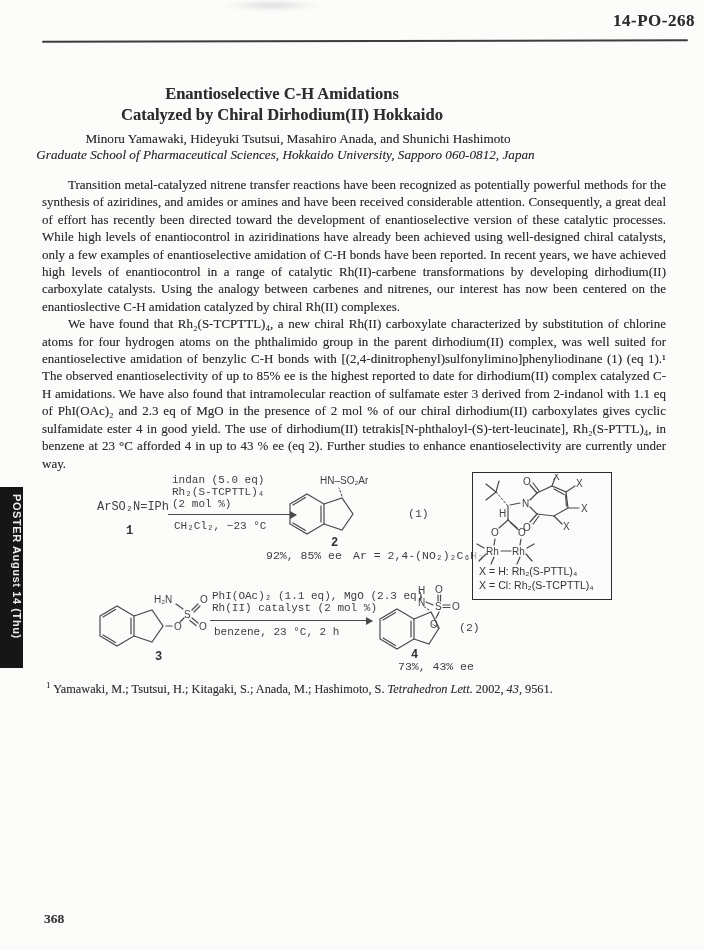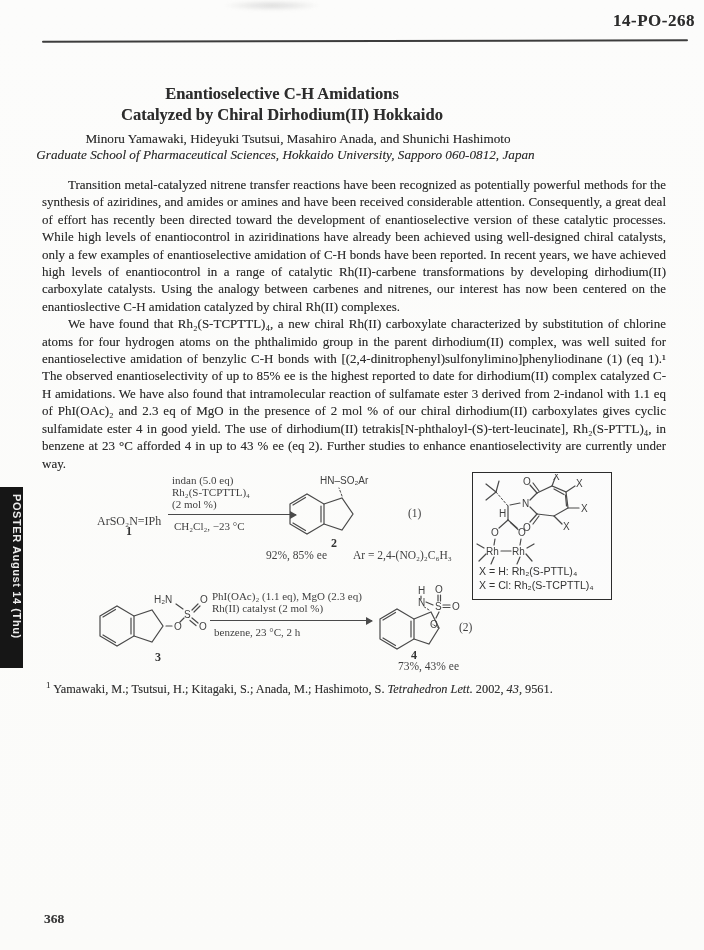--- a/index.html
+++ b/index.html
@@ -16,21 +16,21 @@
     background:radial-gradient(ellipse at center,rgba(175,175,175,0.4),rgba(200,200,200,0) 70%);
     filter:blur(1.5px);}
   .header-code{position:absolute;top:11px;right:16px;font-size:17px;font-weight:bold;letter-spacing:0.5px;}
   .header-rule{position:absolute;left:42px;top:40px;width:646px;height:2px;background:#3d3d3d;transform:rotate(-0.12deg);border-radius:1px;}
   .title{position:absolute;left:0;top:83px;width:564px;text-align:center;font-size:16.5px;font-weight:bold;line-height:21px;}
   .authors{position:absolute;left:0;top:131px;width:596px;text-align:center;font-size:13.2px;}
   .affiliation{position:absolute;left:0;top:147px;width:571px;text-align:center;font-size:13.2px;font-style:italic;}
   .body-text{position:absolute;left:42px;top:176px;width:624px;font-size:13px;line-height:17.4px;text-align:justify;}
   .body-text p{margin:0;text-indent:26px;}
   
-  .schemetxt{position:absolute;font-family:Liberation Serif, serif;font-size:11px;color:#3f3f3f;white-space:nowrap;}
+  .schemetxt{position:absolute;font-family:Liberation Mono, monospace;font-size:11px;color:#3f3f3f;white-space:nowrap;}
   .formula{font-size:12px;}
   .compnum{font-weight:bold;font-size:12px;color:#333;}
   .eqnum{font-size:11.5px;}
   .arrow{position:absolute;height:1.4px;background:#4a4a4a;}
   .arrow::after{content:"";position:absolute;right:-1px;top:-3.3px;border-left:7px solid #4a4a4a;border-top:4px solid transparent;border-bottom:4px solid transparent;}
   svg line, svg polyline, svg polygon{stroke:#4a4a4a;stroke-width:1.2;fill:none;stroke-linecap:round;}
   svg .hash{stroke-width:1;}
   svg text{font-family:"Liberation Sans","DejaVu Sans",sans-serif;font-size:10px;fill:#3f3f3f;}
   .struct{position:absolute;}
   .catalyst-box{position:absolute;left:472px;top:472px;width:138px;height:126px;border:1.8px solid #2c2c2c;background:rgba(252,252,251,0.6);}
@@ -59,21 +59,21 @@
   </div>
 
   <div class="authors soft">Minoru Yamawaki, Hideyuki Tsutsui, Masahiro Anada, and Shunichi Hashimoto</div>
   <div class="affiliation soft">Graduate School of Pharmaceutical Sciences, Hokkaido University, Sapporo 060-0812, Japan</div>
 
   <div class="body-text soft">
     <p>Transition metal-catalyzed nitrene transfer reactions have been recognized as potentially powerful methods for the synthesis of aziridines, and amides or amines and have been received considerable attention.  Consequently, a great deal of effort has recently been directed toward the development of enantioselective version of these catalytic processes.  While high levels of enantiocontrol in aziridinations have already been achieved using well-designed chiral catalysts, only a few examples of enantioselective amidation of C-H bonds have been reported.  In recent years, we have achieved high levels of enantiocontrol in a range of catalytic Rh(II)-carbene transformations by developing dirhodium(II) carboxylate catalysts.  Using the analogy between carbenes and nitrenes, our interest has now been centered on the enantioslective C-H amidation catalyzed by chiral Rh(II) complexes.</p>
     <p>We have found that Rh₂(S-TCPTTL)₄, a new chiral Rh(II) carboxylate characterized by substitution of chlorine atoms for four hydrogen atoms on the phthalimido group in the parent dirhodium(II) complex, was well suited for enantioselective amidation of benzylic C-H bonds with [(2,4-dinitrophenyl)sulfonylimino]phenyliodinane (1) (eq 1).¹  The observed enantioselectivity of up to 85% ee is the highest reported to date for dirhodium(II) complex catalyzed C-H amidations.  We have also found that intramolecular reaction of sulfamate ester 3 derived from 2-indanol with 1.1 eq of PhI(OAc)₂ and 2.3 eq of MgO in the presence of 2 mol % of our chiral dirhodium(II) carboxylates gives cyclic sulfamidate ester 4 in good yield.  The use of dirhodium(II) tetrakis[N-phthaloyl-(S)-tert-leucinate], Rh₂(S-PTTL)₄, in benzene at 23 °C afforded 4 in up to 43 % ee (eq 2).  Further studies to enhance enantioselectivity are currently under way.</p>
   </div>
 
-  <div class="schemetxt formula" style="left:97px;top:514px;">ArSO₂N=IPh</div>
+  <div class="schemetxt formula" style="left:97px;top:500px;">ArSO₂N=IPh</div>
   <div class="schemetxt compnum" style="left:126px;top:524px;">1</div>
 
   <div class="schemetxt" style="left:172px;top:474px;">indan (5.0 eq)</div>
   <div class="schemetxt" style="left:172px;top:486px;">Rh₂(S-TCPTTL)₄</div>
   <div class="schemetxt" style="left:172px;top:498px;">(2 mol %)</div>
   <div class="arrow" style="left:168px;top:514px;width:128px;"></div>
   <div class="schemetxt" style="left:174px;top:520px;">CH₂Cl₂, −23 °C</div>
 
   <svg class="struct" style="left:280px;top:472px;" width="108" height="74" viewBox="0 0 108 74">
     <polygon points="10,32 27,22 44,32 44,52 27,62 10,62 10,32" style="stroke:none"></polygon>

